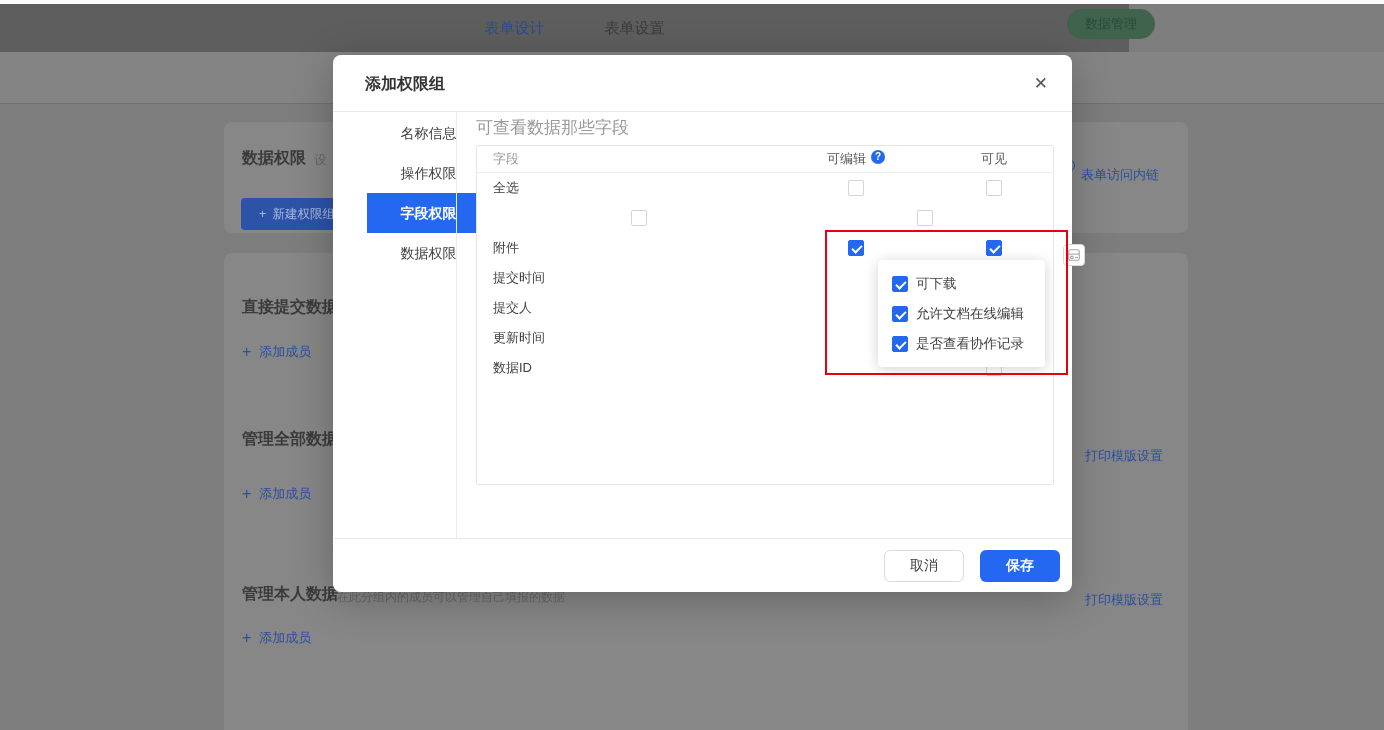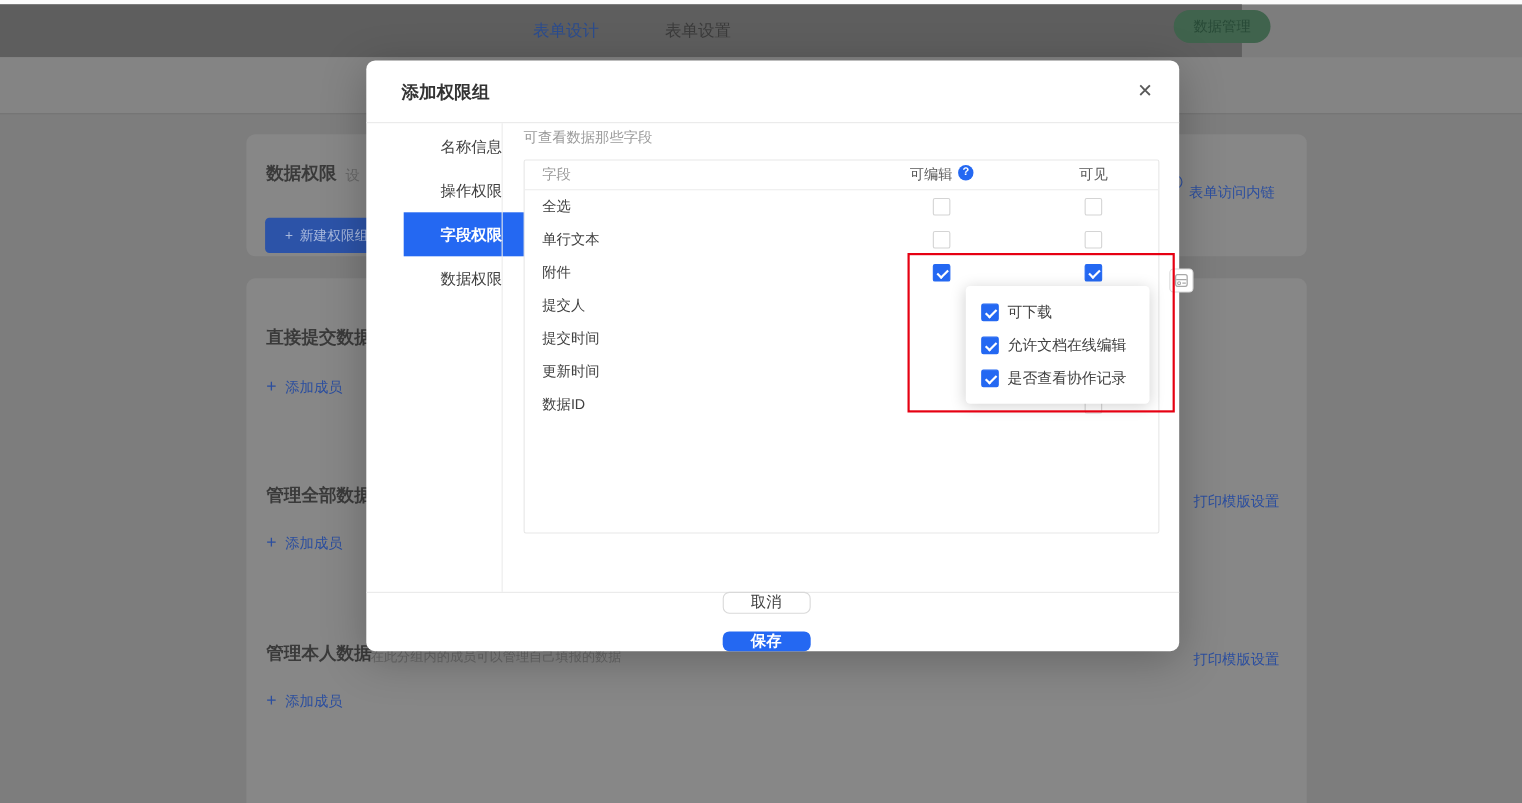--- a/index.html
+++ b/index.html
@@ -31,39 +31,39 @@
   .modal { position:absolute; left:333px; top:55px; width:739px; height:537px; background:#ffffff; border-radius:8px; box-shadow:0 8px 40px rgba(0,0,0,.25); z-index:20; }
   .modal-header { position:absolute; left:0; top:0; width:100%; height:57px; border-bottom:1px solid #e9e9e9; }
   .modal-title { position:absolute; left:32px; top:19px; font-size:16px; font-weight:600; color:#333; }
   .modal-close { position:absolute; right:24px; top:18px; font-size:17px; color:#595959; cursor:pointer; }
 
   .m-sidebar { position:absolute; left:0; top:58px; width:123px;margin-left:34px; }
   .m-side-item { height:40px; line-height:40px; text-align:center; font-size:14px; color:#404040; cursor:pointer; }
   .m-side-item.active { background:#2468f2; color:#fff; font-weight:bold; }
   .m-side-divider { position:absolute; left:123px; top:57px; width:1px; height:426px; background:#ebebeb; }
 
-  .section-label { position:absolute; left:143px; top:61px; font-size:13px; color:#9a9a9a; }
+  .section-label { position:absolute; left:143px; top:61px; font-size:17px; color:#9a9a9a; }
 
   .ftable { position:absolute; left:143px; top:90px; width:578px; height:340px; border:1px solid #e7e7e7; border-radius:2px; background:#fff; }
   .trow { position:relative; display:grid; grid-template-columns:324px 110px 28px 110px 6px; align-items:center; height:30px; }
   .trow.head { height:27px; border-bottom:1px solid #ededed; }
   .tc-label { padding-left:16px; font-size:13px; color:#404040; white-space:nowrap; }
   .head .tc-label { color:#9a9a9a; }
   .tc-center { display:flex; align-items:flex-start; justify-content:center; gap:5px; }
   .head-col { font-size:13px; color:#595959; }
   .help-circle { width:14px; height:14px; border-radius:50%; background:#2468f2; color:#fff; font-size:10px; font-weight:bold; text-align:center; line-height:14px; }
 
   .cb { width:16px; height:16px; border:1px solid #d4d4d4; border-radius:2px; background:#fff; position:relative; cursor:pointer; }
   .cb.checked { background:#2468f2; border-color:#2468f2; }
   .cb.checked::after { content:""; position:absolute; left:3px; top:3.5px; width:8px; height:4px; border-left:2px solid #fff; border-bottom:2px solid #fff; transform:rotate(-45deg); }
 
   .settings-btn { position:absolute; right:-36px; top:4px; width:22px; height:22px; border:1px solid #dadada; border-radius:4px; background:#fff; display:flex; align-items:center; justify-content:center; cursor:pointer; }
 
   .modal-footer-divider { position:absolute; left:0; top:483px; width:100%; height:1px; background:#e9e9e9; }
-  .modal-footer { position:absolute; left:0; top:484px; width:100%; height:53px; display:flex; align-items:center; justify-content:flex-end; gap:16px; padding-right:12px;flex-direction:column; }
+  .modal-footer { position:absolute; left:0; top:484px; width:100%; height:53px; display:flex; align-items:center; justify-content:flex-end; gap:16px; padding-right:12px; }
   .btn { height:32px; border-radius:6px; font-size:14px; cursor:pointer; }
   .btn-cancel { width:80px; background:#fff; border:1px solid #d9d9d9; color:#404040; }
   .btn-save { width:80px; background:#2468f2; border:none; color:#fff; font-weight:bold; }
 
   
   .att-popup { position:absolute; left:878px; top:260px; width:167px; height:107px; background:#fff; border-radius:4px; box-shadow:0 2px 14px rgba(0,0,0,.18); z-index:30; padding:9px 0 0 14px; }
   .att-item { display:flex; align-items:center; gap:8px; height:30px; }
   .att-item .lbl { font-size:13.5px; color:#404040; white-space:nowrap; }
 
   .annotation { position:absolute; left:825px; top:230px; width:243px; height:145px; border:2px solid #e60012; z-index:40; pointer-events:none; }
@@ -94,21 +94,21 @@
 <div class="dim-link" style="left:1081px; top:166px; z-index:1;">表单访问内链</div>
 <div class="link-help">?</div>
 
 <div class="card card2">
   <div class="h-title" style="left:18px; top:44px;">直接提交数据</div>
   <div class="add-member" style="left:18px; top:90px;">
     <span class="plus">+</span>
     <span>添加成员</span>
   </div>
 
-  <div class="h-title" style="left:18px; top:187px;">管理全部数据</div>
+  <div class="h-title" style="left:18px; top:176px;">管理全部数据</div>
   <div class="dim-link" style="left:861px; top:194px;">打印模版设置</div>
   <div class="add-member" style="left:18px; top:232px;">
     <span class="plus">+</span>
     <span>添加成员</span>
   </div>
 
   <div class="h-title" style="left:18px; top:331px;">管理本人数据</div>
   <div class="h-sub" style="left:113px; top:336px; font-size:12px;">在此分组内的成员可以管理自己填报的数据</div>
   <div class="dim-link" style="left:861px; top:338px;">打印模版设置</div>
   <div class="add-member" style="left:18px; top:376px;">
@@ -153,21 +153,20 @@
           <span class="cb"></span>
         </div>
       <div></div>
       <div class="tc-center">
           <span class="cb"></span>
         </div>
       <div></div>
     </div>
 
     <div class="trow">
-      <div class="tc-label">单行文本</div>
       <div class="tc-center">
           <span class="cb"></span>
         </div>
       <div></div>
       <div class="tc-center">
           <span class="cb"></span>
         </div>
       <div></div>
     </div>
 
@@ -185,31 +184,31 @@
             <line x1="2.6" y1="7" x2="13.4" y2="7" stroke="#a8a8a8" stroke-width="1.3"></line>
             <circle cx="5.6" cy="10.8" r="1.5" fill="none" stroke="#a8a8a8" stroke-width="1.2"></circle>
             <line x1="9" y1="10.8" x2="12.6" y2="10.8" stroke="#a8a8a8" stroke-width="1.3"></line>
           </svg>
         </span>
       </div>
       <div></div>
     </div>
 
     <div class="trow">
+      <div class="tc-label">提交时间</div>
+      <div></div>
+        <div></div>
+      <div class="tc-center">
+          <span class="cb"></span>
+        </div>
+      <div></div>
+    </div>
+
+    <div class="trow">
       <div class="tc-label">提交人</div>
-      <div></div>
-        <div></div>
-      <div class="tc-center">
-          <span class="cb"></span>
-        </div>
-      <div></div>
-    </div>
-
-    <div class="trow">
-      <div class="tc-label">提交时间</div>
       <div></div>
         <div></div>
       <div class="tc-center">
           <span class="cb"></span>
         </div>
       <div></div>
     </div>
 
     <div class="trow">
       <div class="tc-label">更新时间</div>

